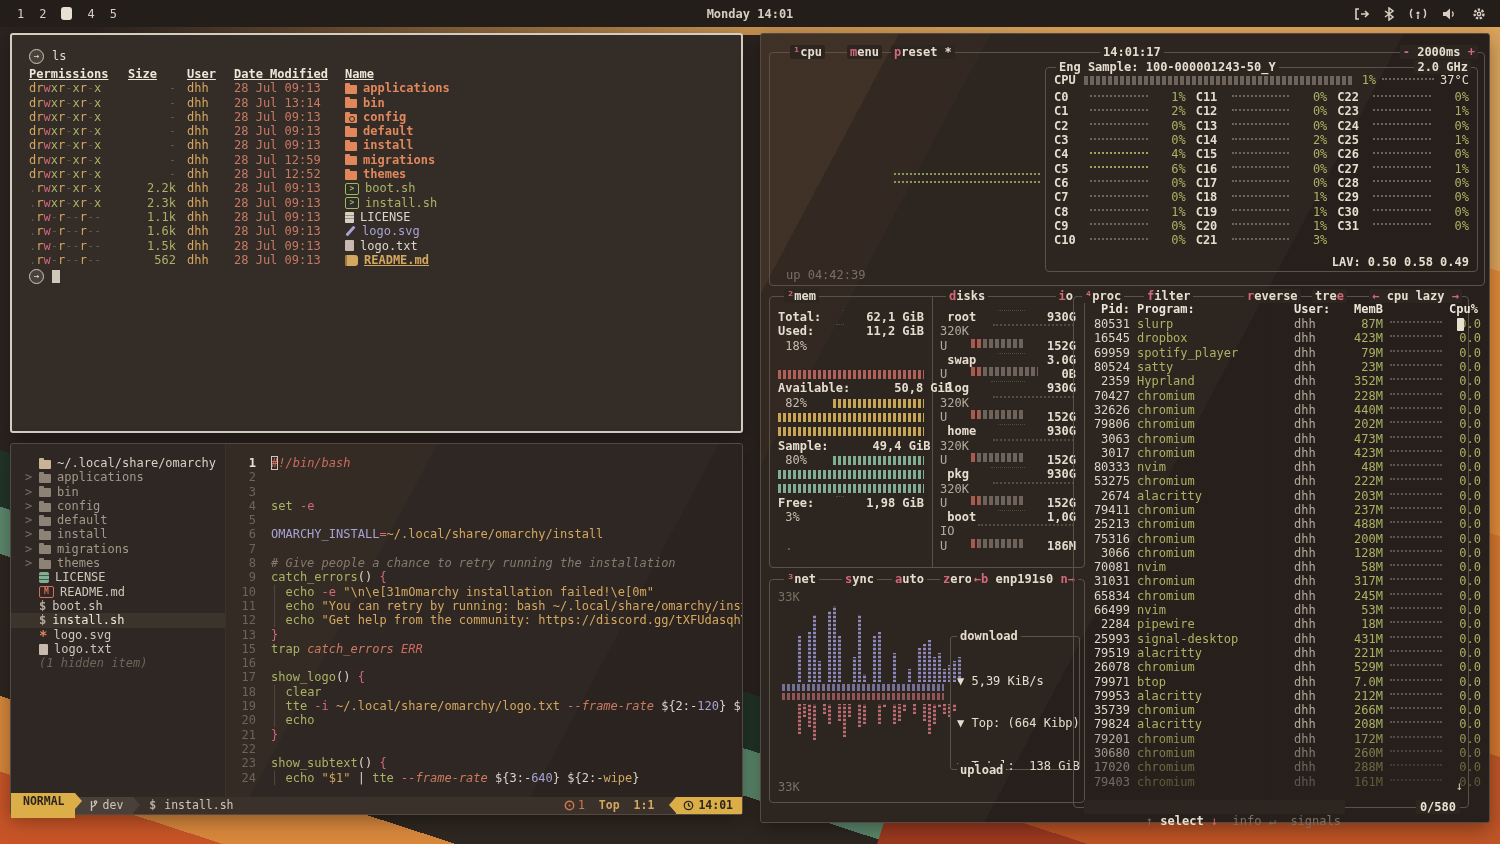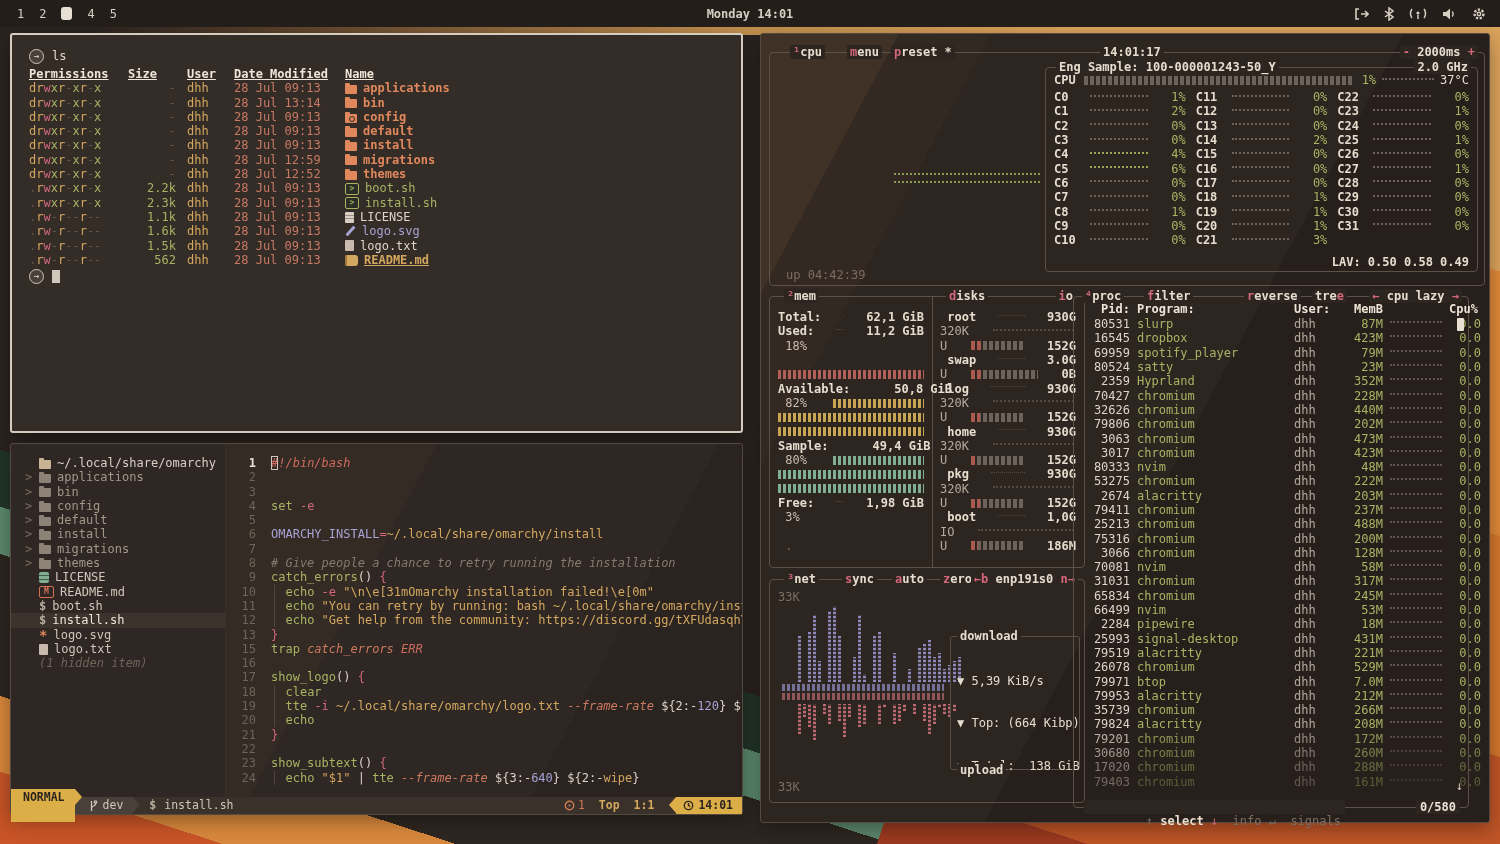--- a/index.html
+++ b/index.html
@@ -85,21 +85,21 @@
   .cline .ln{width:30px;text-align:right;color:#6e6459;flex:none;margin-right:15px;}
   .cline .ln.cur{color:#e8e0d3;font-weight:bold;}
   .tok-cm{color:#857a6e;font-style:italic}.tok-kw{color:#a8b464}.tok-str{color:#d3a75f}
   .tok-red{color:#d2687a}.tok-red-it{color:#cd6a5e;font-style:italic}.tok-num{color:#a7a3d4}
   .tok-vr{color:#a7a3d4}.tok-fn{color:#a8b464}.tok-sal{color:#cc7a5f;font-style:italic}
   .tok-wh{color:#ded5c8}.tok-gd{color:#544a41}
   .curbox{outline:1.5px solid #cfc7ba;outline-offset:-1px;}
   .statusline{position:absolute;left:0;right:0;bottom:0;height:17px;background:#3a312b;
     display:flex;align-items:center;font-size:11.5px;line-height:17px;}
   .seg{position:relative;height:17px;display:flex;align-items:center;}
-  .seg-mode{background:#dcae48;color:#2c241e;font-weight:bold;padding:0 10px 16px 12px;}
+  .seg-mode{background:#dcae48;color:#2c241e;font-weight:bold;padding:0 10px 8px 12px;}
   .seg-mode::after{content:"";position:absolute;right:-7px;top:0;z-index:2;
     border-top:8.5px solid transparent;border-bottom:8.5px solid transparent;border-left:7px solid #dcae48;}
   .seg-branch{background:#49403a;color:#cfc6b9;padding:0 10px 0 14px;gap:5px;}
   .seg-branch::after{content:"";position:absolute;right:-7px;top:0;z-index:1;
     border-top:8.5px solid transparent;border-bottom:8.5px solid transparent;border-left:7px solid #49403a;}
   .seg-file{color:#cfc6b9;padding-left:16px;gap:8px;}
   .sl-right{margin-left:auto;display:flex;align-items:center;gap:14px;}
   .sl-diag{color:#cd7a4e;display:flex;align-items:center;gap:3px;}
   .sl-top,.sl-pos{color:#d3a75f;font-weight:bold;}
   .seg-time{background:#dcae48;color:#2c241e;font-weight:bold;padding:0 9px 0 7px;margin-left:8px;gap:4px;}
@@ -111,21 +111,21 @@
     font-weight:bold;color:#e6ddcf;white-space:pre;border-radius:2px;}
   .hk{color:#d2687a;font-style:normal;}
   .b-wh{color:#e6ddcf}.b-dim{color:#7b6f63}.b-grn{color:#a8b464}
   .brow{display:flex;align-items:center;height:14.3px;white-space:pre;}
   .dots{flex:1;border-bottom:2px dotted #6e635a;margin:0 6px 3px 6px;}
   .dots.hot{border-bottom-color:#9aa855;}
   .blocks{background:repeating-linear-gradient(90deg,#6e635a 0 4px,transparent 4px 6px);height:9px;}
   .corecell{display:flex;align-items:center;height:14.3px;}
   .corecell .cl{width:30px;font-weight:bold;}
   .corecell .cp{width:32px;text-align:right;color:#a8b464;}
-  .memline{display:flex;align-items:center;height:14.3px;white-space:pre;gap:18px;}
+  .memline{display:flex;align-items:flex-start;height:14.3px;white-space:pre;gap:18px;}
   .memline .lbl{color:#e6ddcf;font-weight:bold;}
   .memline .lead{flex:1;border-bottom:1px dotted #54493f;margin:0 4px 4px 4px;}
   .memline .val{color:#e6ddcf;font-weight:bold;}
   .gbar{height:9px;margin:2.5px 0;}
   .gb-pink{background:repeating-linear-gradient(90deg,#b06058 0 3px,transparent 3px 5px);}
   .gb-yel{background:repeating-linear-gradient(90deg,#c8a455 0 3px,transparent 3px 5px);}
   .gb-teal{background:repeating-linear-gradient(90deg,#7fae93 0 3px,transparent 3px 5px);}
   .diskbar{flex:1;height:9px;background:repeating-linear-gradient(90deg,#6e635a 0 4px,transparent 4px 6px);position:relative;margin:0 6px;}
   .diskbar i{position:absolute;left:0;top:0;bottom:0;background:repeating-linear-gradient(90deg,#a85a50 0 4px,transparent 4px 6px);}
   .netbars{position:absolute;display:flex;align-items:flex-end;gap:2px;}

